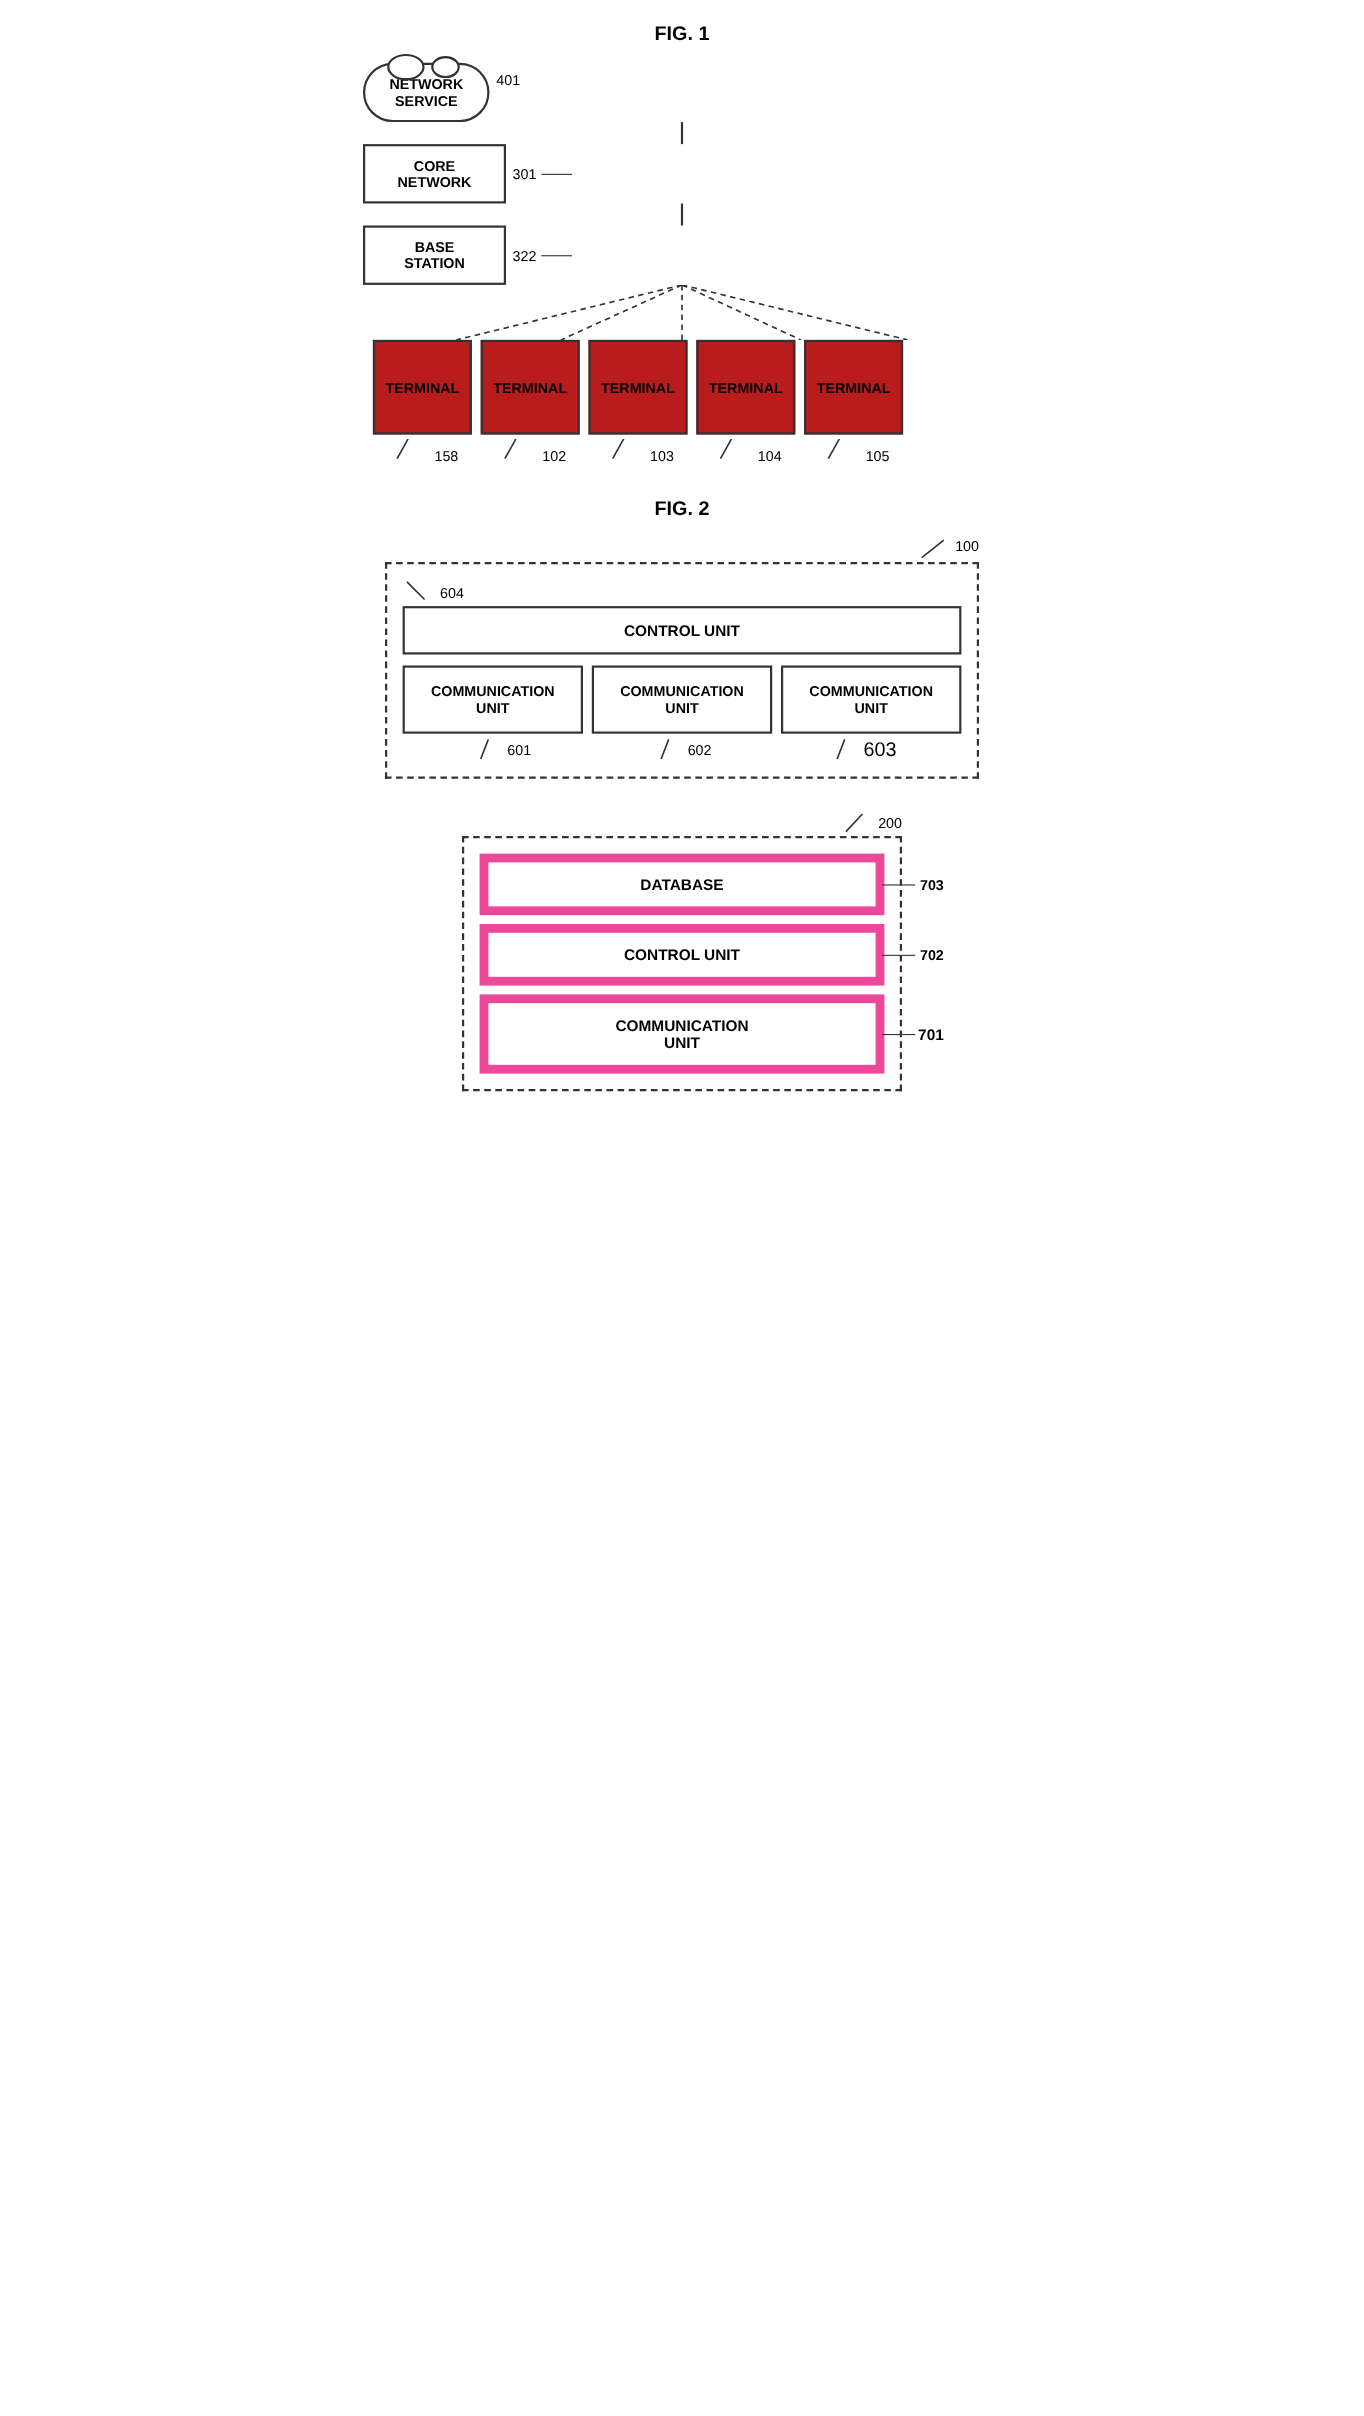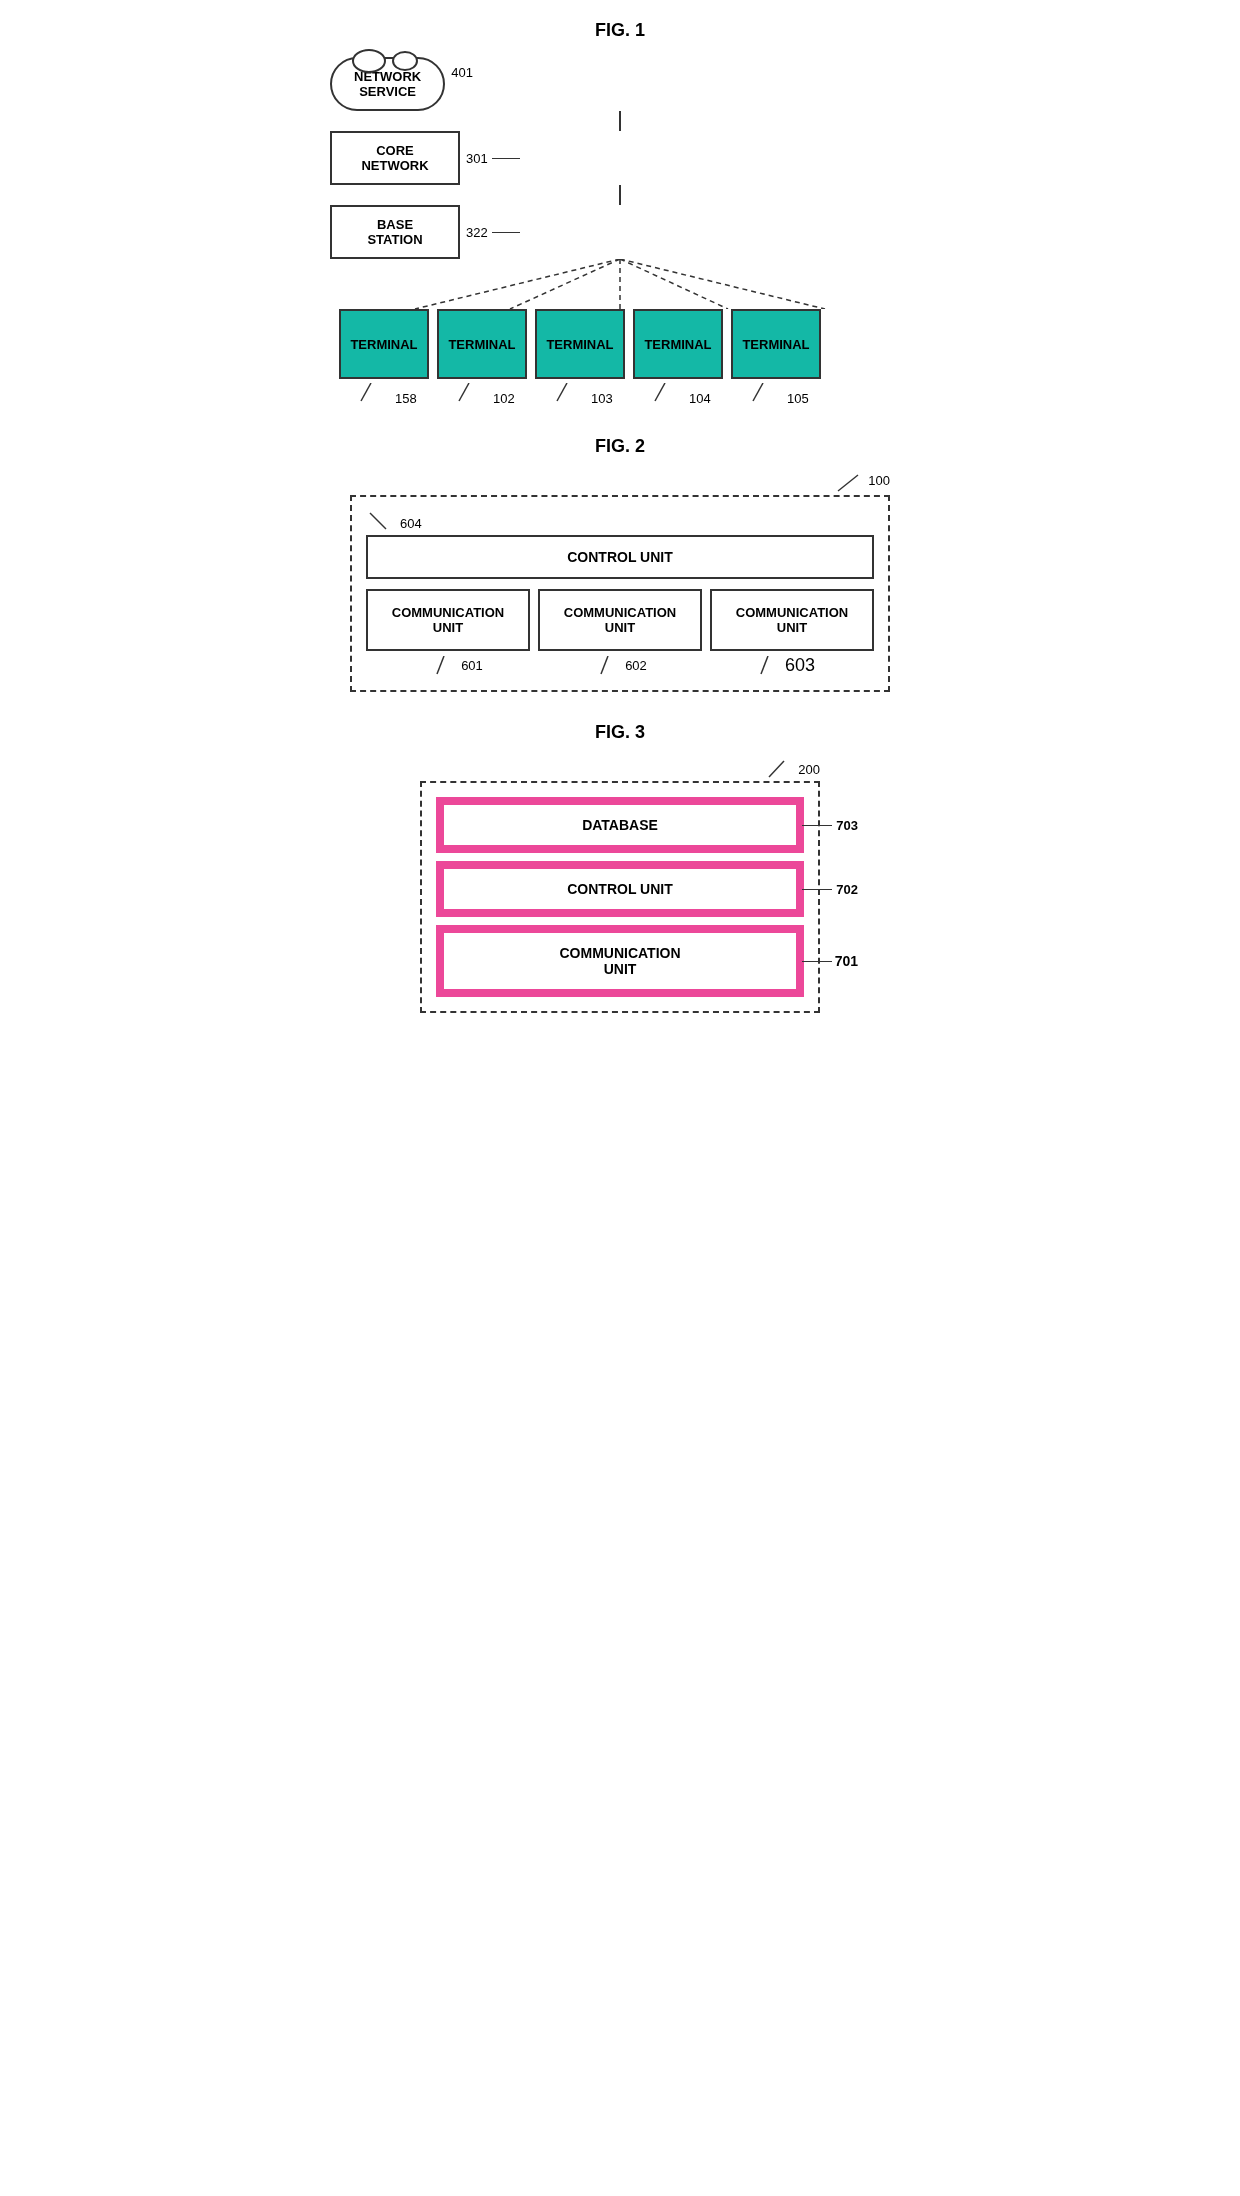--- a/index.html
+++ b/index.html
@@ -91,28 +91,28 @@
 
     .terminal-item {
       display: flex;
       flex-direction: column;
       align-items: center;
     }
 
     .terminal-box {
       border: 2px solid #333;
       width: 90px;
-      height: 70px;
+      height: 86px;
       display: flex;
       align-items: center;
       justify-content: center;
       font-size: 13px;
       font-weight: bold;
       text-align: center;
-      background: #14b8a6;
+      background: #b91c1c;
     }
 
     .term-ref {
       font-size: 13px;
       margin-top: 4px;
     }
 
     
     .dashes-area {
       position: relative;
@@ -364,21 +364,20 @@
               <line x1="15" y1="0" x2="8" y2="18" stroke="#333" stroke-width="1.5"></line>
             </svg>
           <span style="font-size:18px;">603</span>
         </div>
       </div>
     </div>
   </div>
 </div>
 
 <div class="fig3-container">
-  <div class="fig-title">FIG. 3</div>
 
   <div style="position:relative; max-width:400px; margin:0 auto;">
 
     <div style="display:flex; justify-content:flex-end; margin-bottom:2px; align-items:center; gap:4px;">
       <svg width="50" height="20" viewBox="0 0 50 20">
         <line x1="25" y1="18" x2="40" y2="2" stroke="#333" stroke-width="1.5"></line>
       </svg>
       <span style="font-size:13px;">200</span>
     </div>
 

